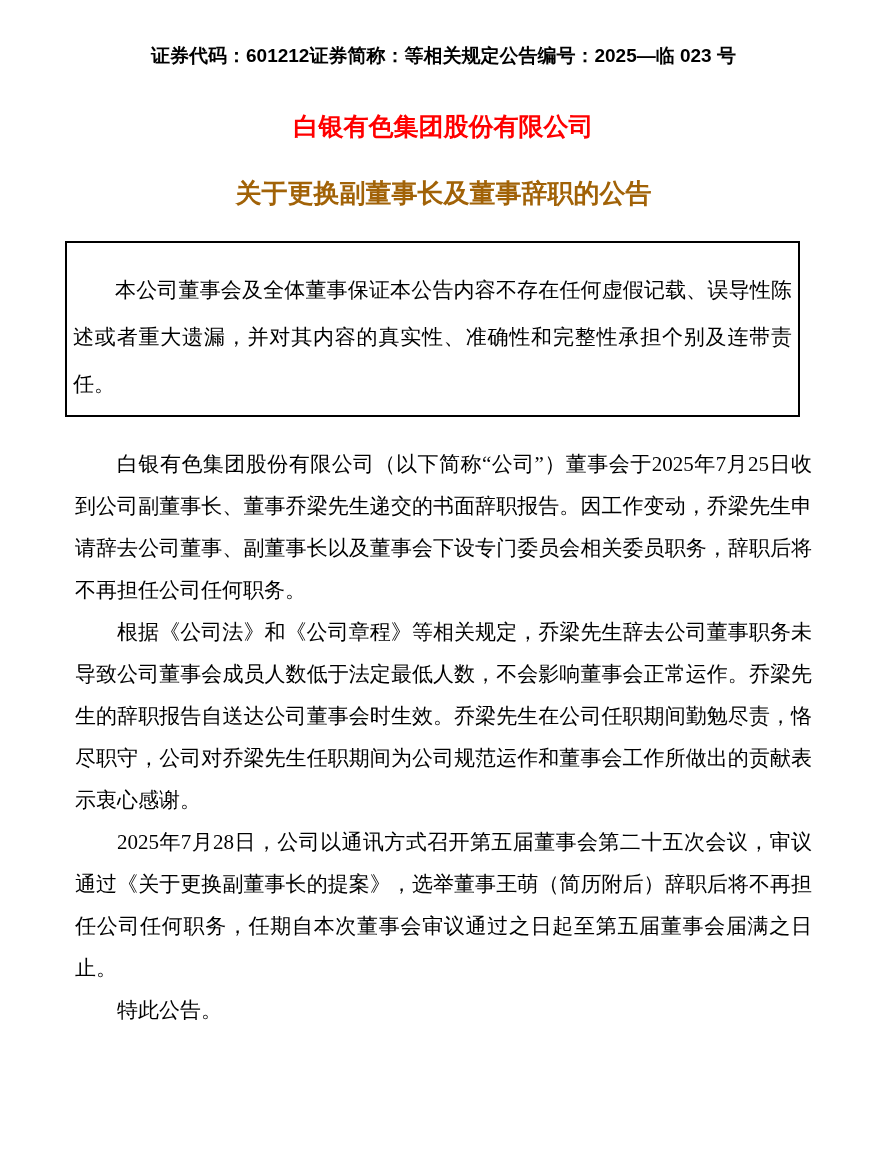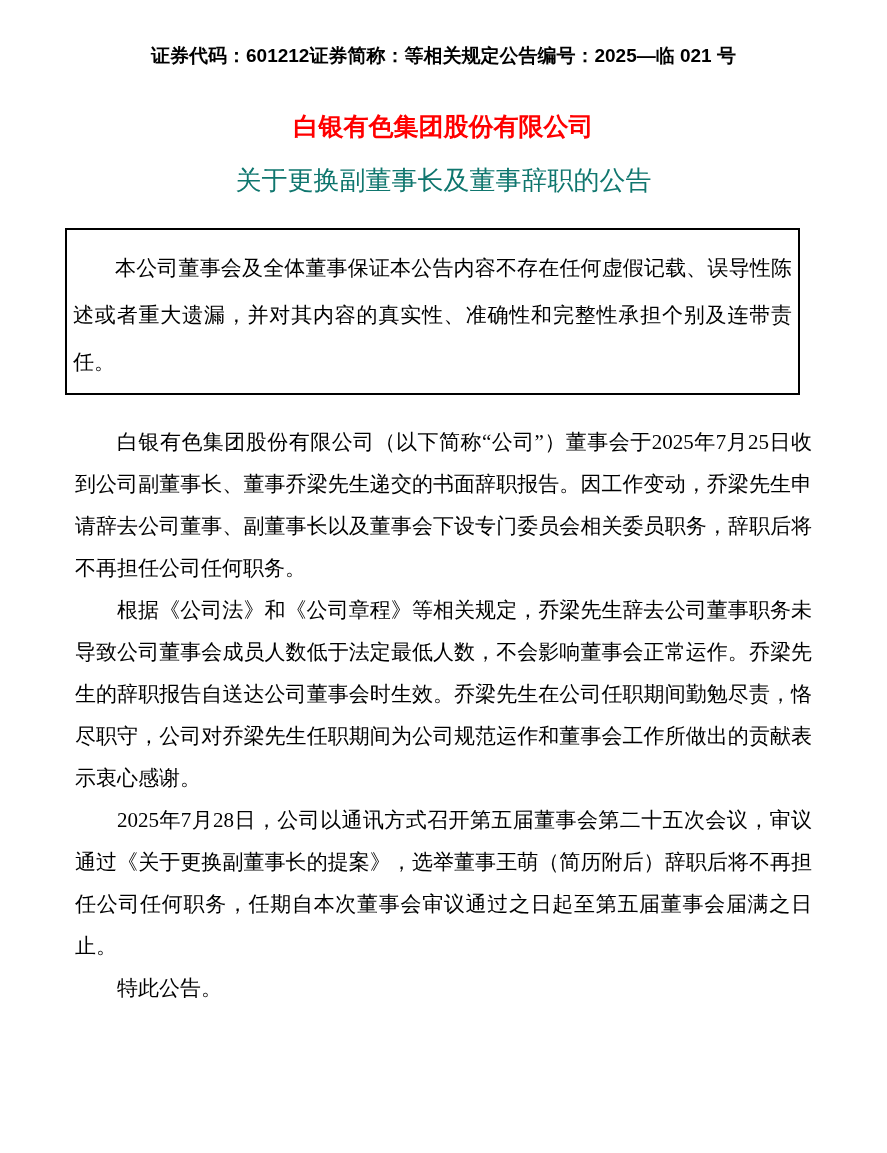--- a/index.html
+++ b/index.html
@@ -26,35 +26,35 @@
   .title-company {
     margin-top: 44px;
     text-align: center;
     color: #ff0000;
     font-family: "Liberation Sans", "DejaVu Sans", sans-serif;
     font-weight: bold;
     font-size: 25px;
     line-height: 30px;
   }
   .title-subject {
-    margin-top: 24px;
+    margin-top: 37px;
     text-align: center;
-    color: #0f766e;
+    color: #a16207;
     font-family: "Liberation Sans", "DejaVu Sans", sans-serif;
-    font-weight: normal;
+    font-weight: bold;
     font-size: 26px;
     line-height: 30px;
   }
   .disclaimer-box {
     margin-top: 33px;
     margin-left: -10px;
     width: 735px;
     box-sizing: border-box;
     border: 2px solid #000000;
-    padding: 15px 6px 7px 6px;
+    padding: 24px 6px 7px 6px;
     font-size: 21px;
     line-height: 47px;
     text-align: justify;
     text-indent: 2em;
   }
   .body-text {
     margin-top: 26px;
     font-size: 21px;
     line-height: 42px;
   }
@@ -71,21 +71,21 @@
   }
 </style>
 </head>
 <body>
 
 <div class="page">
 
   <div class="doc-header">
     <span>证券代码：601212</span>
     <span>证券简称：等相关规定</span>
-    <span>公告编号：2025—临 021 号</span>
+    <span>公告编号：2025—临 023 号</span>
   </div>
 
   <div class="title-company">白银有色集团股份有限公司</div>
 
   <div class="title-subject">关于更换副董事长及董事辞职的公告</div>
 
   <div class="disclaimer-box">
     <span>本公司董事会及全体董事保证本公告内容不存在任何虚假记载、误导性陈述或者重大遗漏，并对其内容的真实性、准确性和完整性承担个别及连带责任。</span>
   </div>
 

